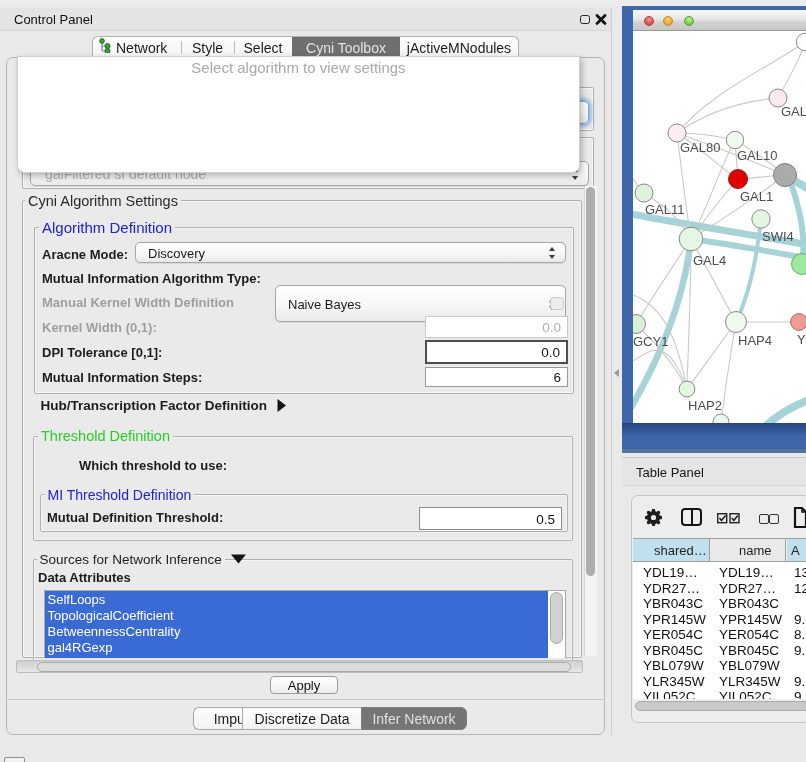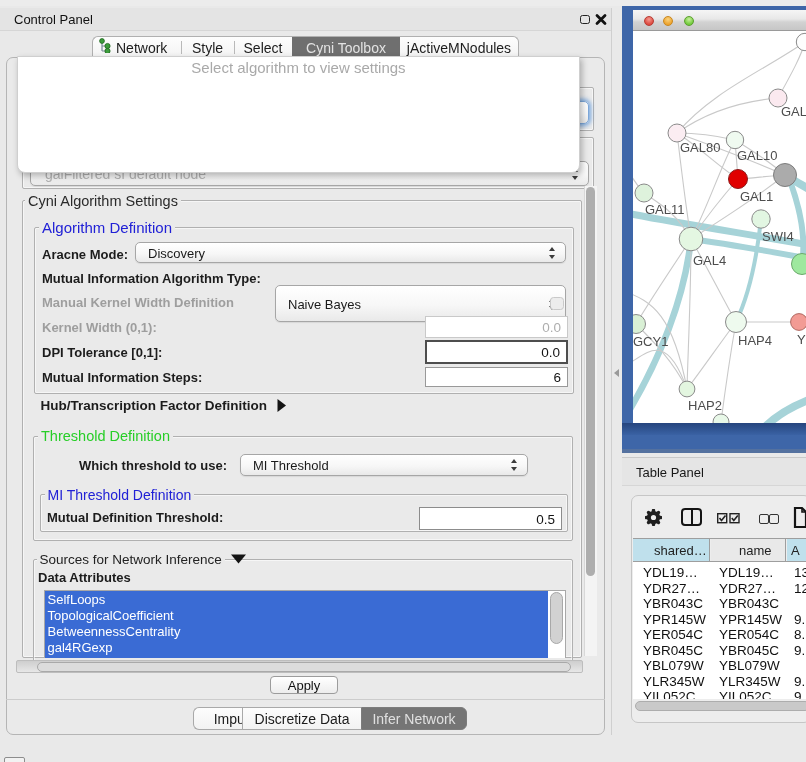--- a/index.html
+++ b/index.html
@@ -98,24 +98,20 @@
     </div>
 
 <div class="lbl" style="left:40.5px; top:398px; font-size:13.5px;">Hub/Transcription Factor Definition</div>
 <svg class="abs" style="left:276px; top:398px;" width="11" height="15" viewBox="0 0 11 15">
   <path d="M1.5 1 L10 7.5 L1.5 14 Z" fill="#141414"></path>
 </svg>
 
 <div class="fieldset" style="left:33px; top:435.5px; width:540px; height:105px;"></div>
 <div class="fstitle" style="left:38px; top:428px; font-size:14.5px; color:#27ce27;">Threshold Definition</div>
 <div class="lbl" style="left:79px; top:458px;">Which threshold to use:</div>
-<div class="combo" style="left:240px; top:454px; width:288px; height:22px;">
-  <span class="ctext">MI Threshold</span>
-      <span class="spin"></span>
-</div>
 <div class="fieldset" style="left:39.5px; top:493.5px; width:528px; height:38.5px;"></div>
 <div class="fstitle" style="left:44.5px; top:486.5px; font-size:14px; color:#2121d6;">MI Threshold Definition</div>
 <div class="lbl" style="left:47px; top:510px;">Mutual Definition Threshold:</div>
 <div class="tfield" style="left:419px; top:507px; width:143px; height:23px; border:1px solid #8c8c8c;">
       <span>0.5</span>
     </div>
 
 <div class="fieldset" style="left:33px; top:558.5px; width:540px; height:113px;"></div>
 <div class="fstitle" style="left:36.5px; top:551.5px; font-size:13.5px; color:#222;">Sources for Network Inference</div>
 <svg class="abs" style="left:230px; top:552.5px;" width="17" height="11" viewBox="0 0 17 11">

